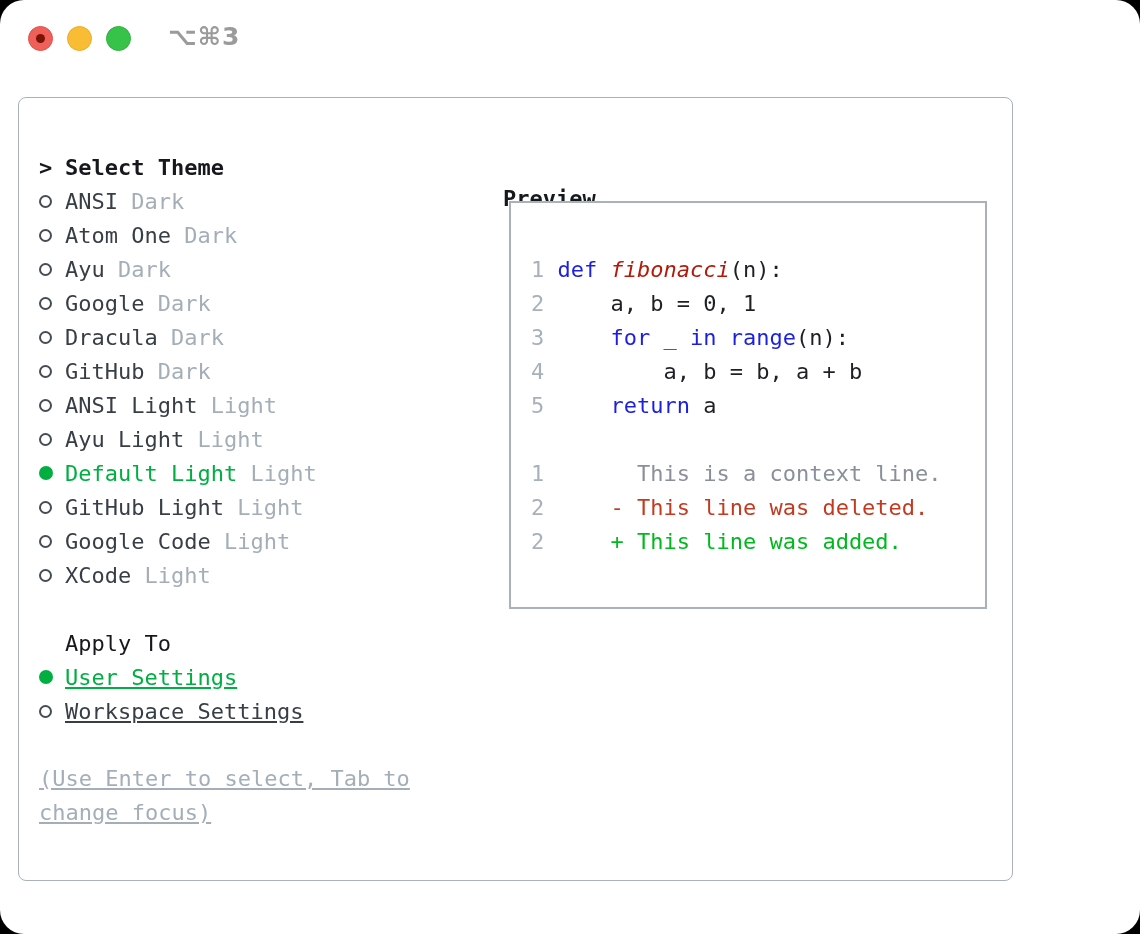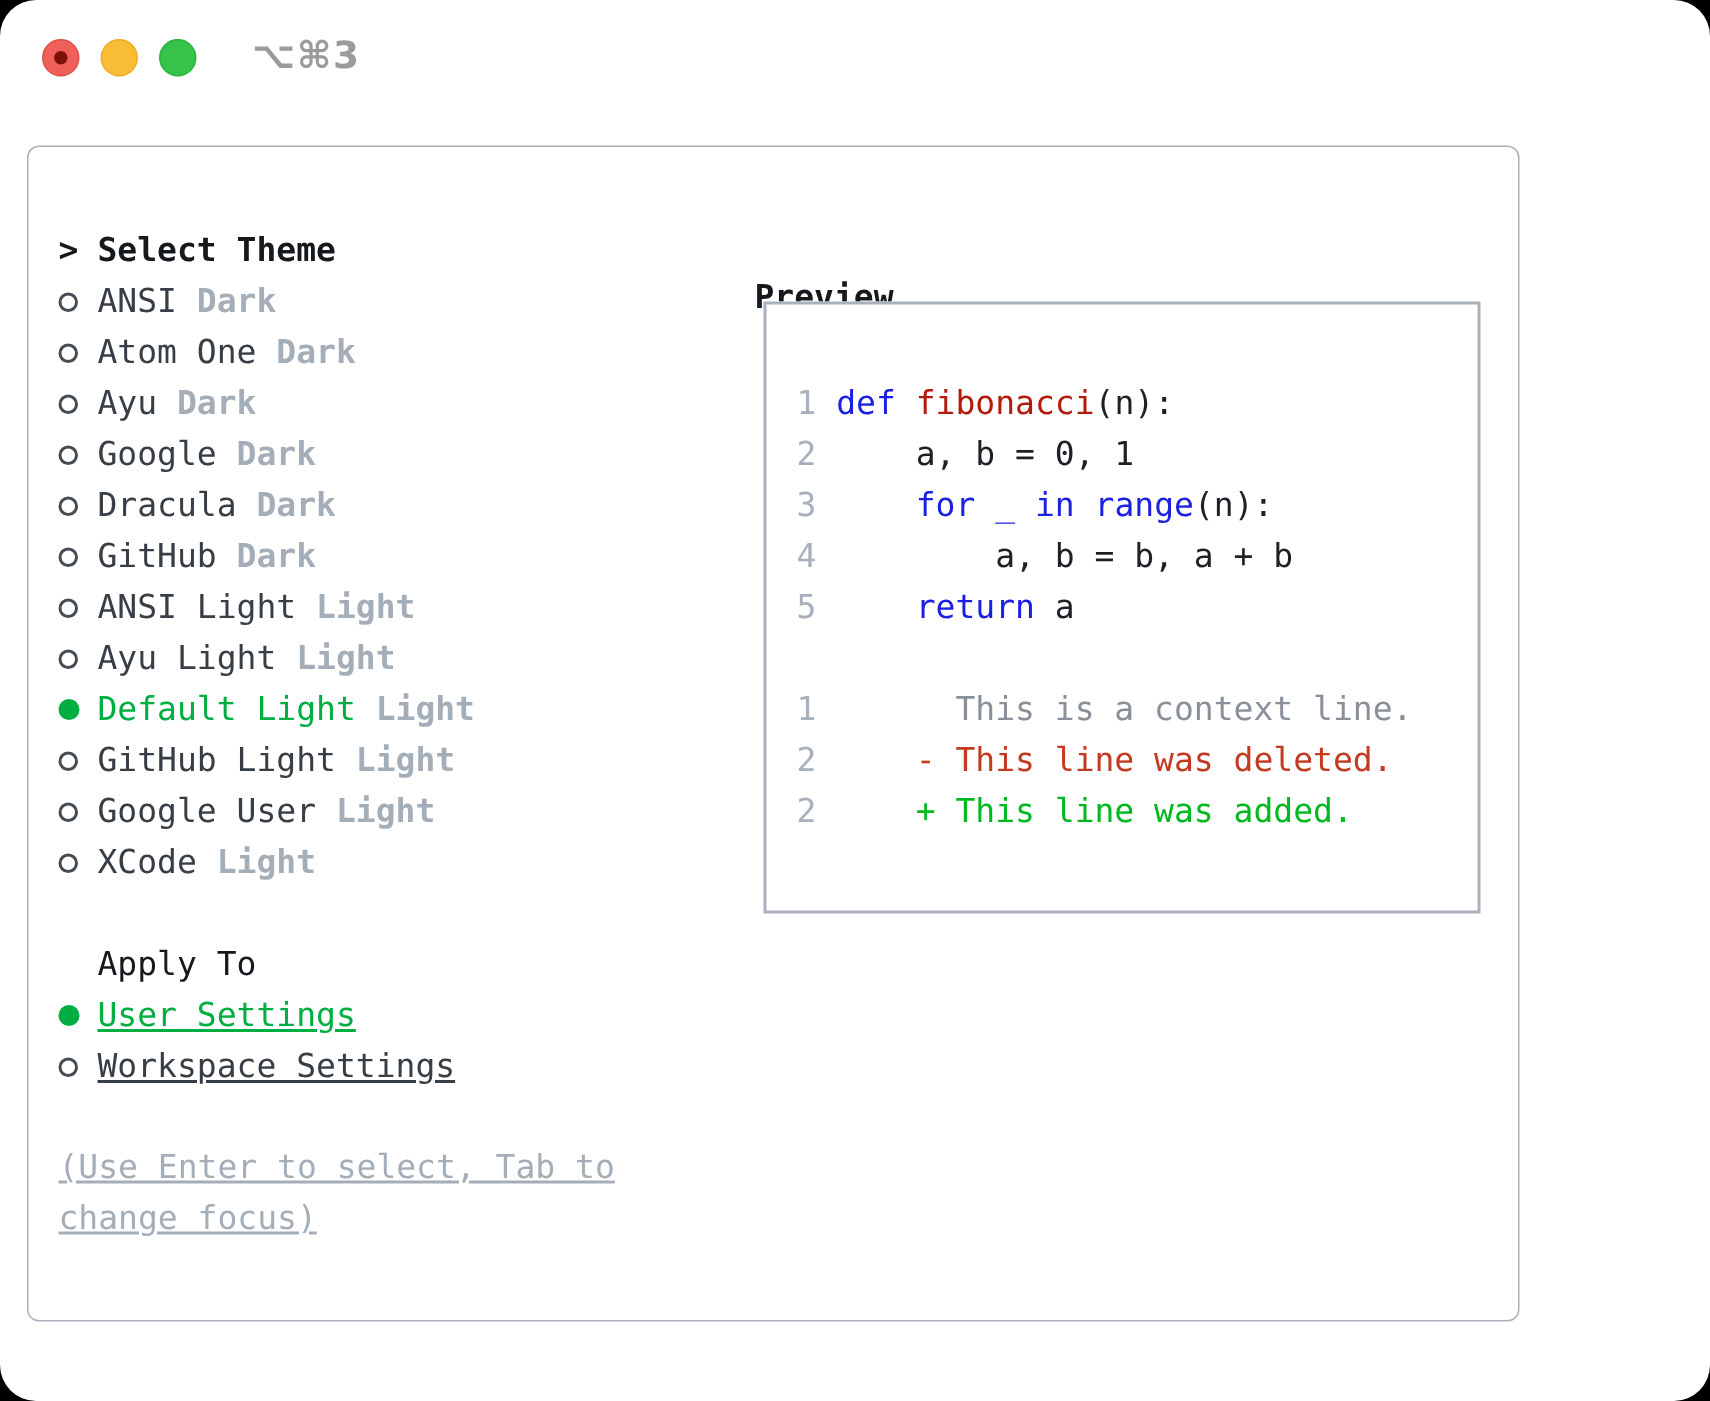--- a/index.html
+++ b/index.html
@@ -50,21 +50,21 @@
   .radio{
     width:13px;height:13px;border-radius:50%;
     border:2px solid #464c54;box-sizing:border-box;
   }
   .radio.on{border:none;background:var(--accent-green);width:14px;height:14px;}
   
   .sidebar{position:absolute;left:20px;top:52px;width:410px;}
   .list-header{font-weight:bold;color:#15181c;}
   .list-header .cursor{width:26px;flex:0 0 26px;font-weight:bold;color:#15181c;}
   .theme-name{color:var(--name);}
-  .theme-variant{color:var(--muted);font-weight:bold;}
+  .theme-variant{color:var(--muted);}
   .sel .theme-name{color:var(--accent-green);}
   .spacer{height:34px;}
   .apply-header{color:#15181c;padding-left:26px;}
   .opt-label{color:var(--name);text-decoration:underline;}
   .sel .opt-label{color:var(--accent-green);}
   .hint{
     margin-top:34px;
     font-size:22px;line-height:34px;color:var(--muted);
     width:410px;white-space:normal;word-break:normal;text-decoration:underline;
   }
@@ -75,21 +75,21 @@
   }
   .preview-box{
     position:absolute;left:490px;top:103px;width:478px;height:408px;
     border:2px solid var(--border);background:#fff;box-sizing:border-box;
     padding-top:49px;padding-left:20px;overflow:hidden;
   }
   .code-line{display:flex;height:34px;align-items:center;font-size:22px;}
   .lnum{display:inline-block;width:2ch;color:var(--lnum);white-space:pre;}
   .ltext{white-space:pre;color:var(--ink);}
   .tok-kw{color:var(--kw);}
-  .tok-fn{color:var(--fn);}
+  .tok-fn{color:var(--fn);font-style:italic;}
   .tok-pl{color:var(--ink);}
   .tok-ctx{color:var(--ctx);}
   .tok-del{color:var(--del);}
   .tok-add{color:var(--add);text-align:right;}
 </style>
 </head>
 <body>
 
 <div class="window">
 
@@ -110,21 +110,21 @@
           <div class="row"><span class="marker-col"><span class="radio"></span></span><span class="theme-name">ANSI</span><span class="theme-variant"> Dark</span></div>
           <div class="row"><span class="marker-col"><span class="radio"></span></span><span class="theme-name">Atom One</span><span class="theme-variant"> Dark</span></div>
           <div class="row"><span class="marker-col"><span class="radio"></span></span><span class="theme-name">Ayu</span><span class="theme-variant"> Dark</span></div>
           <div class="row"><span class="marker-col"><span class="radio"></span></span><span class="theme-name">Google</span><span class="theme-variant"> Dark</span></div>
           <div class="row"><span class="marker-col"><span class="radio"></span></span><span class="theme-name">Dracula</span><span class="theme-variant"> Dark</span></div>
           <div class="row"><span class="marker-col"><span class="radio"></span></span><span class="theme-name">GitHub</span><span class="theme-variant"> Dark</span></div>
           <div class="row"><span class="marker-col"><span class="radio"></span></span><span class="theme-name">ANSI Light</span><span class="theme-variant"> Light</span></div>
           <div class="row"><span class="marker-col"><span class="radio"></span></span><span class="theme-name">Ayu Light</span><span class="theme-variant"> Light</span></div>
           <div class="row sel"><span class="marker-col"><span class="radio on"></span></span><span class="theme-name">Default Light</span><span class="theme-variant"> Light</span></div>
           <div class="row"><span class="marker-col"><span class="radio"></span></span><span class="theme-name">GitHub Light</span><span class="theme-variant"> Light</span></div>
-          <div class="row"><span class="marker-col"><span class="radio"></span></span><span class="theme-name">Google User</span><span class="theme-variant"> Light</span></div>
+          <div class="row"><span class="marker-col"><span class="radio"></span></span><span class="theme-name">Google Code</span><span class="theme-variant"> Light</span></div>
           <div class="row"><span class="marker-col"><span class="radio"></span></span><span class="theme-name">XCode</span><span class="theme-variant"> Light</span></div>
         </div>
       <div class="spacer"></div>
       <div class="row apply-header">Apply To</div>
       <div id="apply-items">
           <div class="row sel"><span class="marker-col"><span class="radio on"></span></span><span class="opt-label">User Settings</span></div>
           <div class="row"><span class="marker-col"><span class="radio"></span></span><span class="opt-label">Workspace Settings</span></div>
         </div>
       <div class="hint">(Use Enter to select, Tab to change focus)</div>
     </div>

